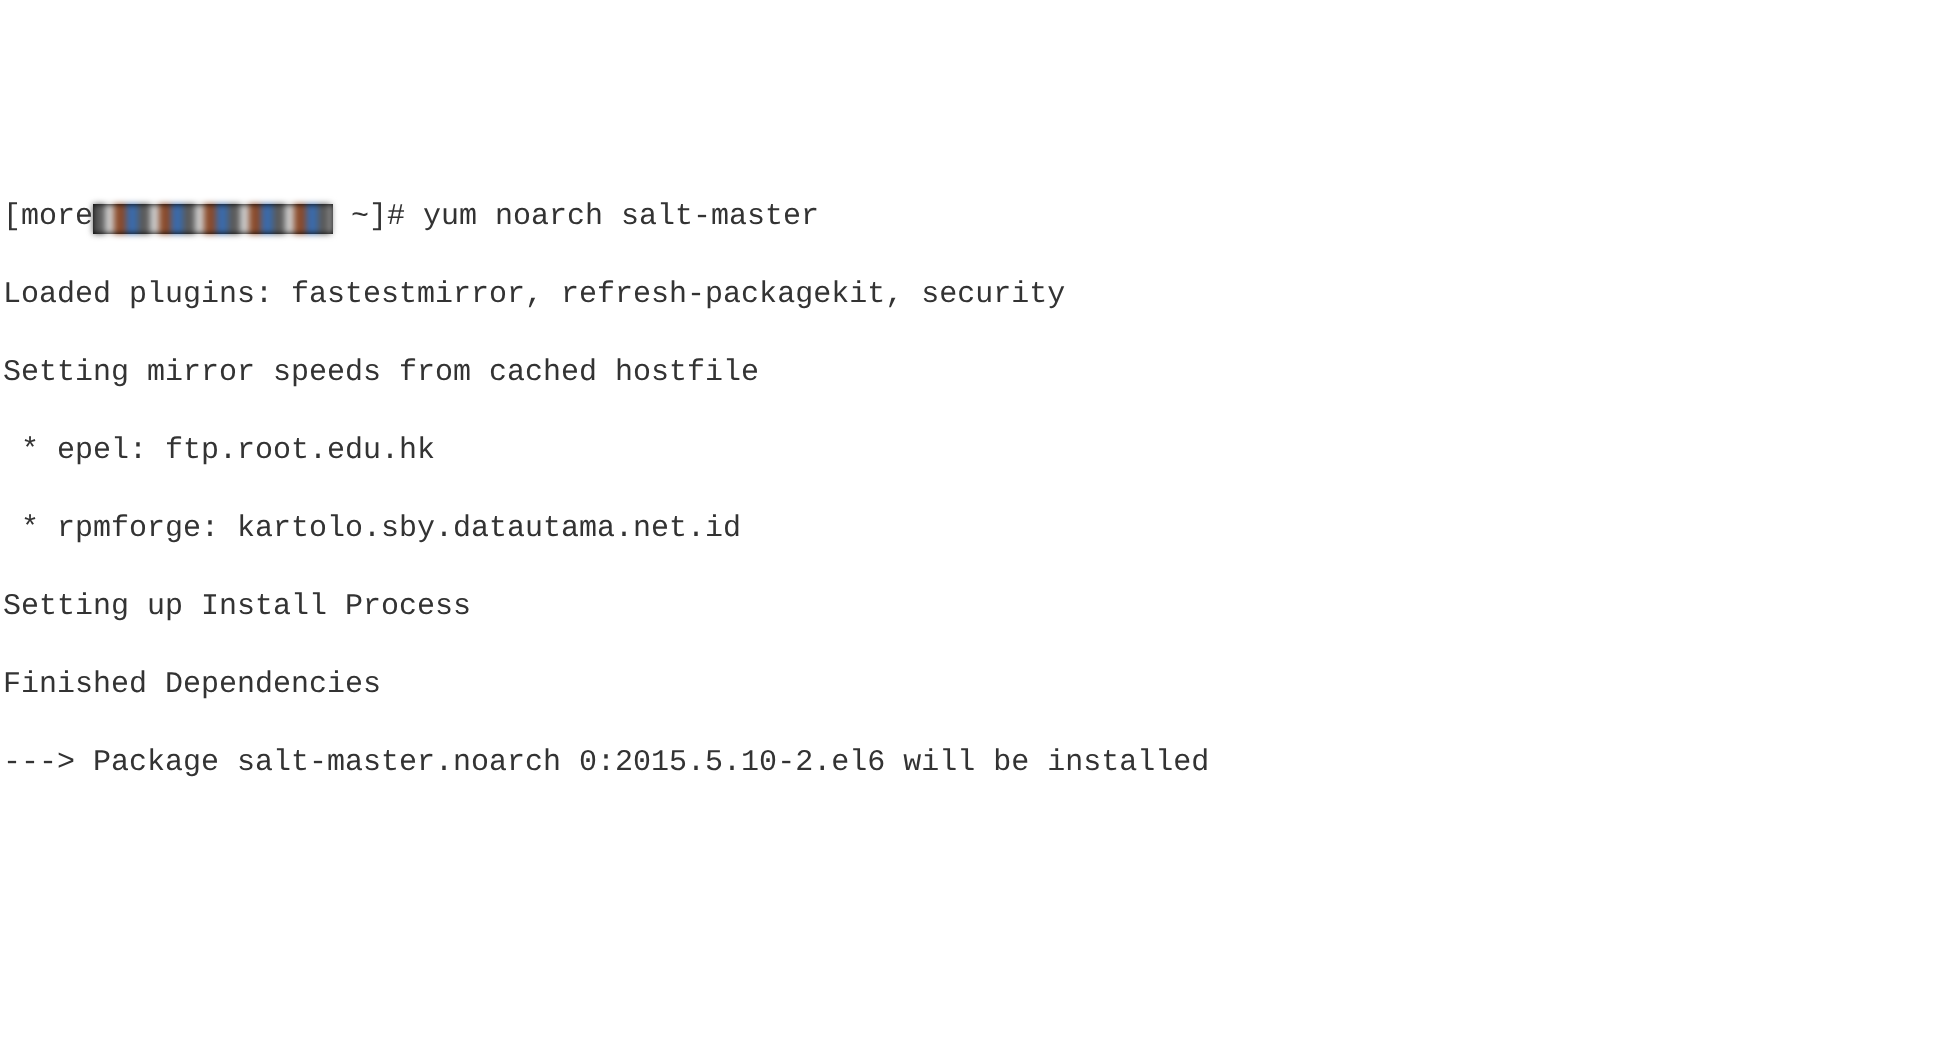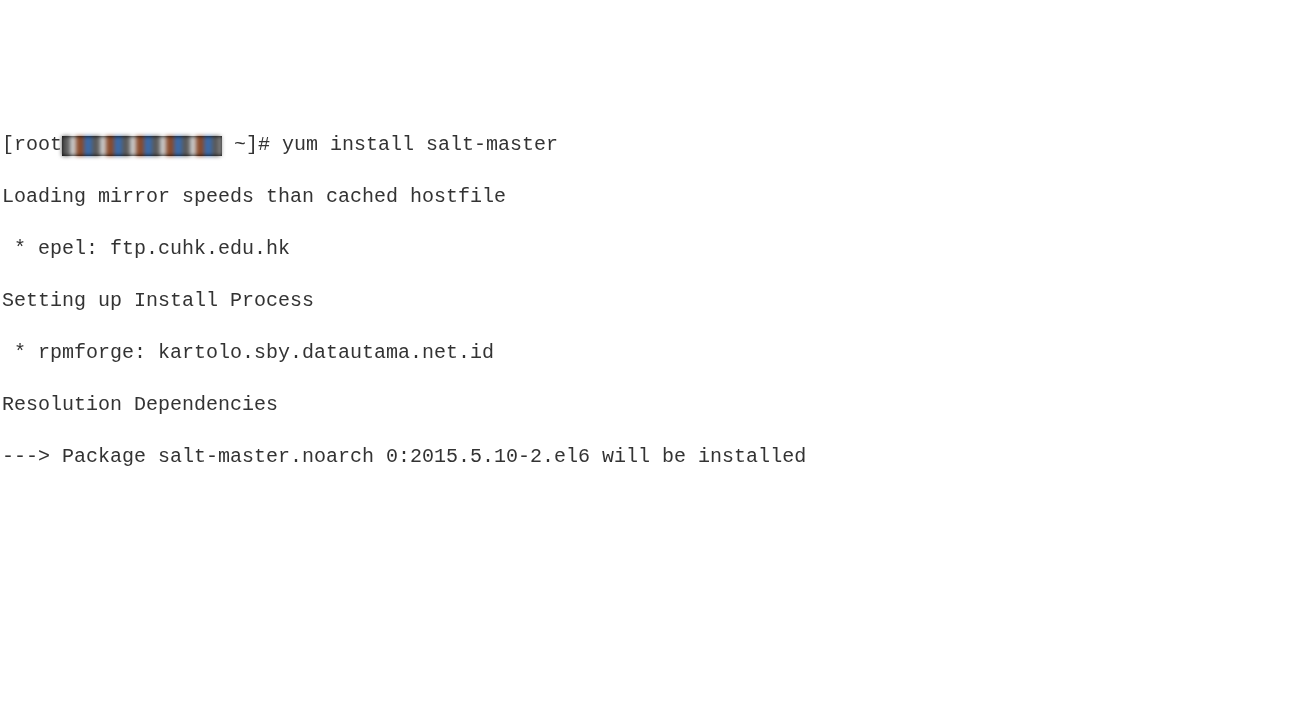--- a/index.html
+++ b/index.html
@@ -45,26 +45,27 @@
       );
       filter: blur(2px);
     }
   </style>
 </head>
 <body>
 
 
 
 <div class="terminal">
-<span class="line"><span>[root</span><span class="redacted"></span><span> ~]# </span><span>yum install salt-master</span></span>
-<span class="line">Loading mirror speeds than cached hostfile</span>
-<span class="line"> * epel: ftp.cuhk.edu.hk</span>
+<span class="line"><span>[more</span><span class="redacted"></span><span> ~]# </span><span>yum noarch salt-master</span></span>
+<span class="line">Loaded plugins: fastestmirror, refresh-packagekit, security</span>
+<span class="line">Setting mirror speeds from cached hostfile</span>
+<span class="line"> * epel: ftp.root.edu.hk</span>
+<span class="line"> * rpmforge: kartolo.sby.datautama.net.id</span>
 <span class="line">Setting up Install Process</span>
-<span class="line"> * rpmforge: kartolo.sby.datautama.net.id</span>
-<span class="line">Resolution Dependencies</span>
+<span class="line">Finished Dependencies</span>
 <span class="line">---&gt; Package salt-master.noarch 0:2015.5.10-2.el6 will be installed</span>
 
 
 
 
 
 
 
 
 

